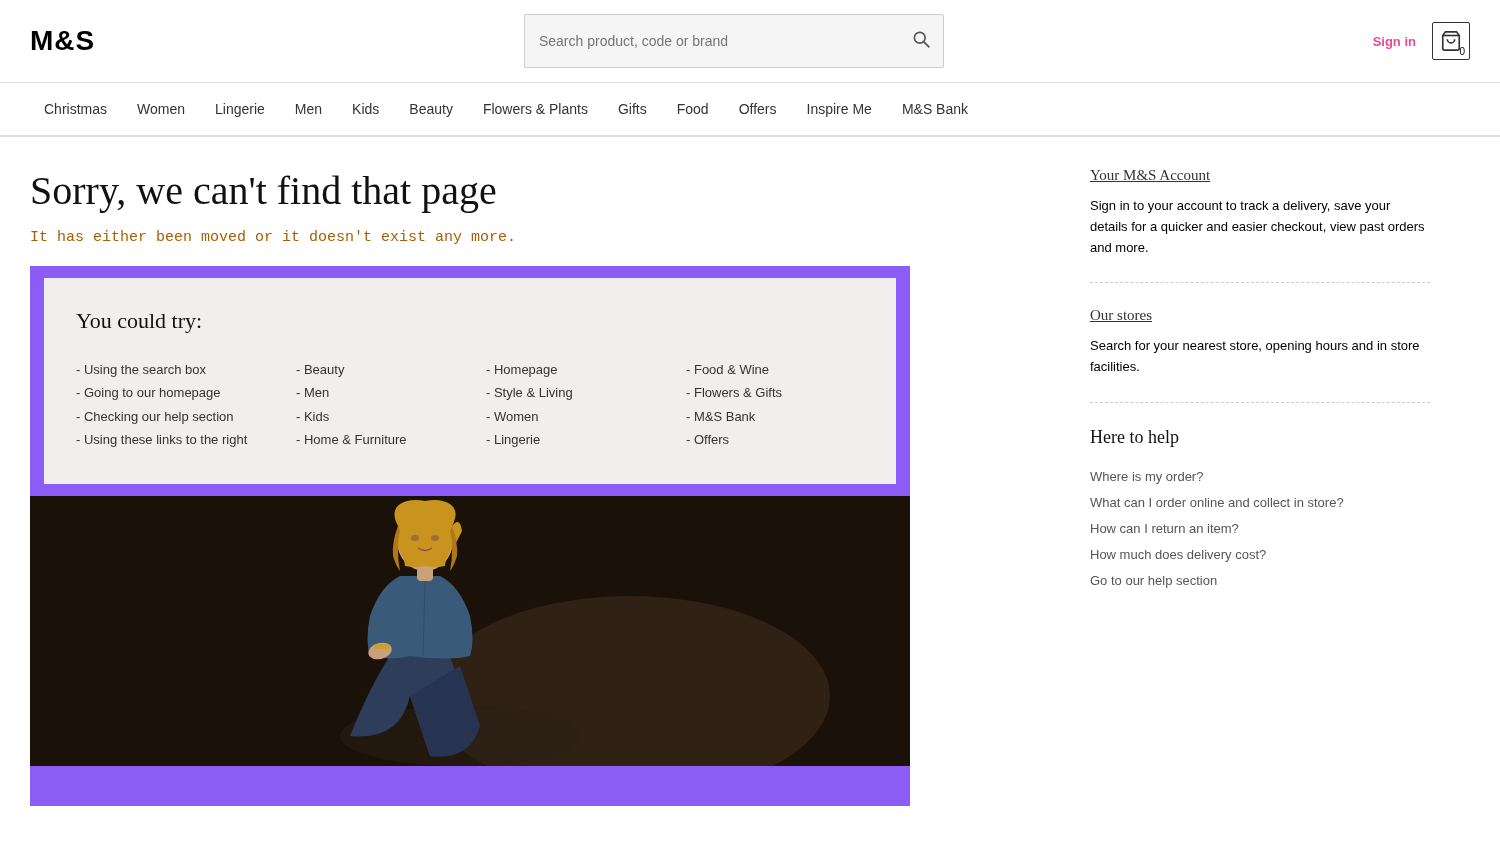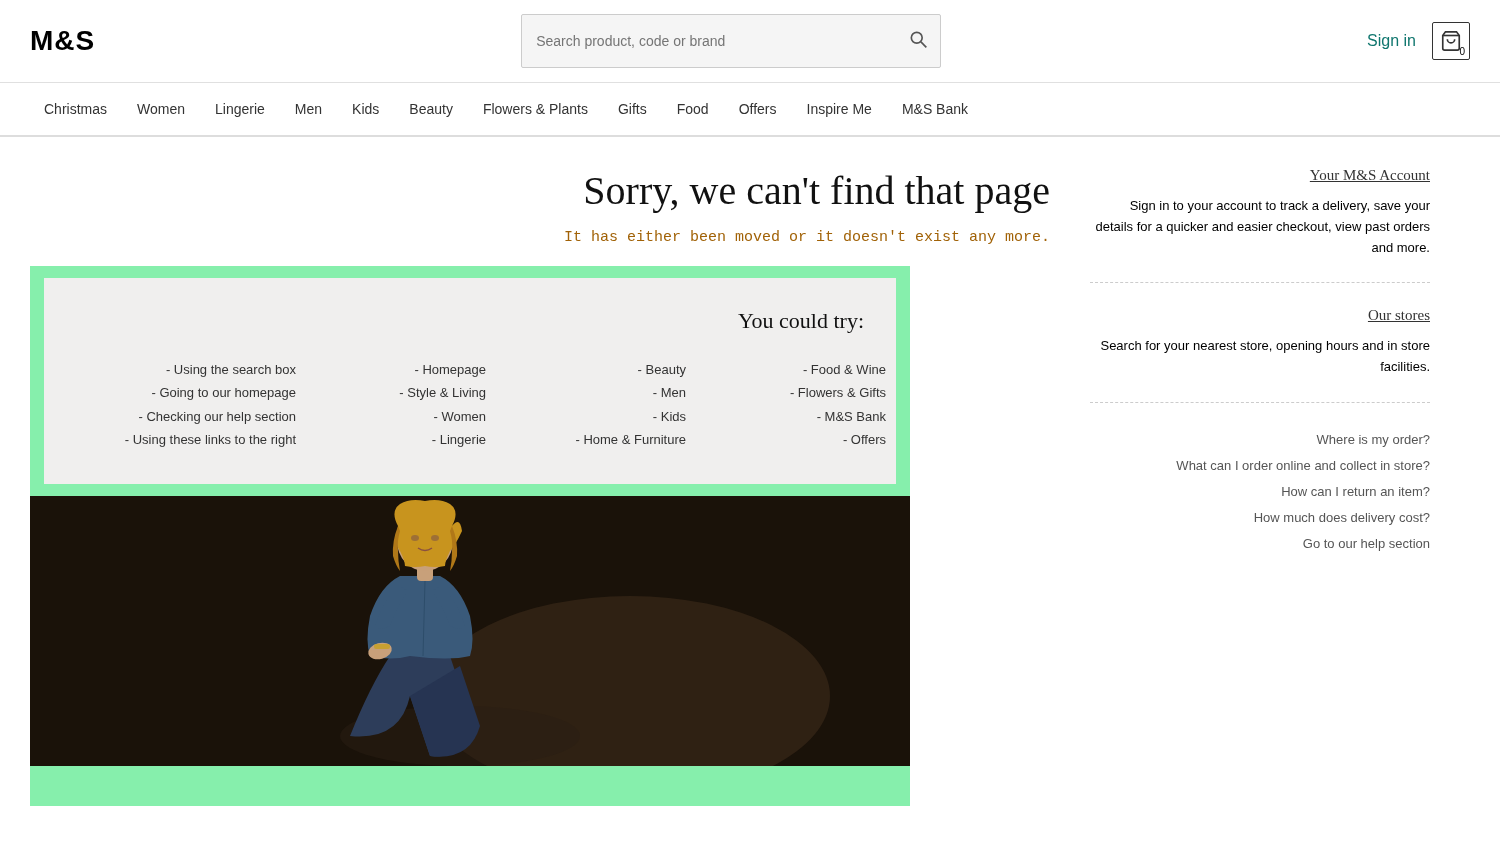--- a/index.html
+++ b/index.html
@@ -47,24 +47,25 @@
       font-size: 18px;
       color: #555;
     }
     .header-right {
       display: flex;
       align-items: center;
       gap: 16px;
       font-family: Arial, sans-serif;
     }
     .sign-in-link {
-      font-size: 16px;
-      color: #0f766e;
+      font-size: 13px;
+      color: #ec4899;
       text-decoration: none;
       cursor: pointer;
+      font-weight: bold;
     }
     .basket-btn {
       display: flex;
       align-items: center;
       justify-content: center;
       width: 38px;
       height: 38px;
       border: 1.5px solid #333;
       border-radius: 2px;
       background: none;
@@ -91,21 +92,20 @@
       font-family: Arial, sans-serif;
       text-decoration: none;
     }
 
     
     .main {
       display: flex;
       padding: 30px 30px 30px 30px;
       gap: 40px;
       max-width: 1460px;
-      text-align: right;
     }
     .content-left {
       flex: 1;
       min-width: 0;
     }
     .page-title {
       font-size: 40px;
       font-weight: 400;
       color: #111;
       margin-bottom: 14px;
@@ -114,21 +114,21 @@
     }
     .page-subtitle {
       font-size: 15px;
       color: #a16207;
       margin-bottom: 20px;
       font-family: Liberation Mono, monospace;
     }
 
     
     .error-image-container {
-      background: #86efac;
+      background: #8b5cf6;
       position: relative;
       width: 100%;
       max-width: 880px;
       min-height: 540px;
       border-radius: 0;
       overflow: hidden;
     }
 
     
     .try-box {
@@ -272,31 +272,31 @@
         <div class="try-links-grid">
 
           <div>
             <a class="try-link">- Using the search box</a>
             <a class="try-link">- Going to our homepage</a>
             <a class="try-link">- Checking our help section</a>
             <a class="try-link">- Using these links to the right</a>
           </div>
 
           <div>
+            <a class="try-link">- Beauty</a>
+            <a class="try-link">- Men</a>
+            <a class="try-link">- Kids</a>
+            <a class="try-link">- Home &amp; Furniture</a>
+          </div>
+
+          <div>
             <a class="try-link">- Homepage</a>
             <a class="try-link">- Style &amp; Living</a>
             <a class="try-link">- Women</a>
             <a class="try-link">- Lingerie</a>
-          </div>
-
-          <div>
-            <a class="try-link">- Beauty</a>
-            <a class="try-link">- Men</a>
-            <a class="try-link">- Kids</a>
-            <a class="try-link">- Home &amp; Furniture</a>
           </div>
 
           <div>
             <a class="try-link">- Food &amp; Wine</a>
             <a class="try-link">- Flowers &amp; Gifts</a>
             <a class="try-link">- M&amp;S Bank</a>
             <a class="try-link">- Offers</a>
           </div>
         </div>
       </div>
@@ -346,20 +346,21 @@
       <a class="sidebar-link-title">Your M&amp;S Account</a>
       <p class="sidebar-desc">Sign in to your account to track a delivery, save your details for a quicker and easier checkout, view past orders and more.</p>
     </div>
 
     <div class="sidebar-section">
       <a class="sidebar-link-title">Our stores</a>
       <p class="sidebar-desc">Search for your nearest store, opening hours and in store facilities.</p>
     </div>
 
     <div class="sidebar-section">
+      <h3 class="sidebar-help-title">Here to help</h3>
       <a class="sidebar-help-link">Where is my order?</a>
       <a class="sidebar-help-link">What can I order online and collect in store?</a>
       <a class="sidebar-help-link">How can I return an item?</a>
       <a class="sidebar-help-link">How much does delivery cost?</a>
       <a class="sidebar-help-link">Go to our help section</a>
     </div>
   </aside>
 </div>
 
 </body></html>

